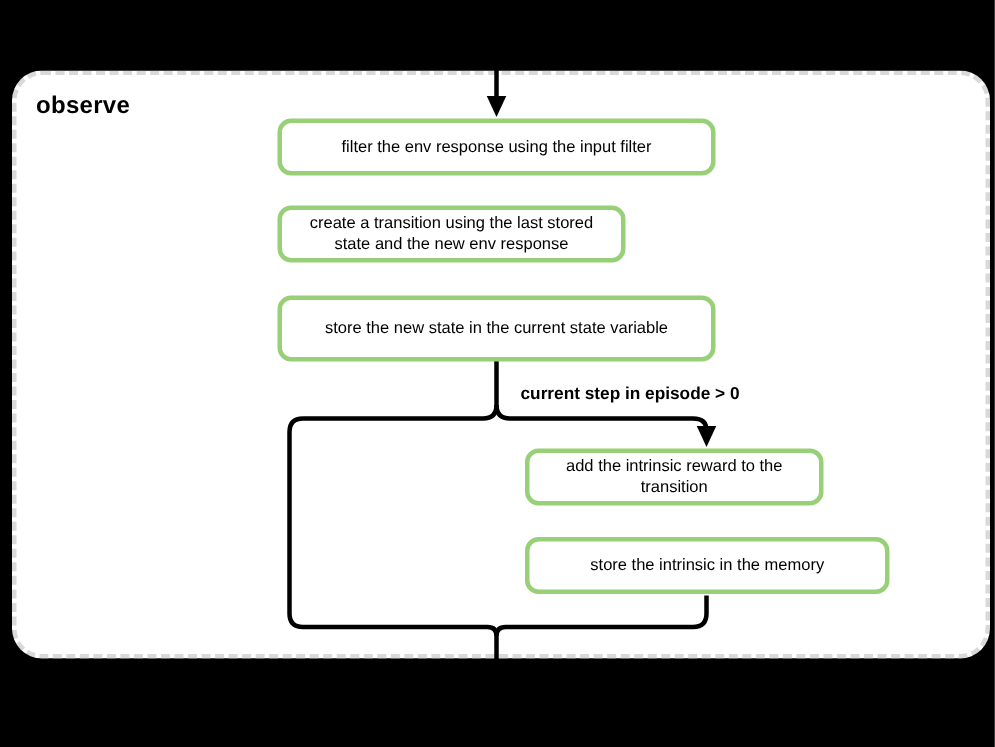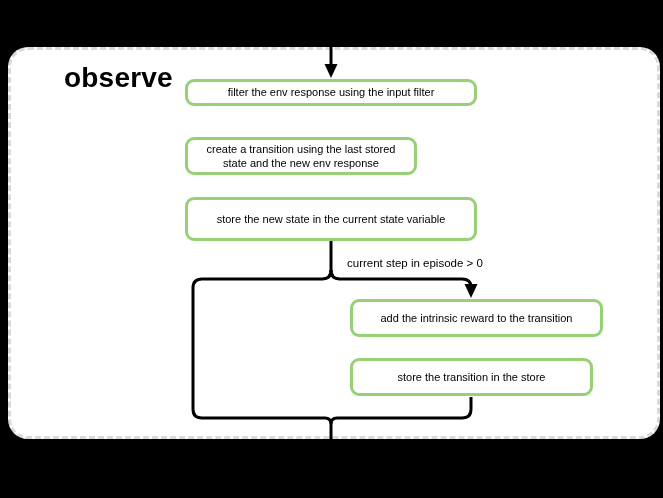--- a/index.html
+++ b/index.html
@@ -24,25 +24,24 @@
     height: 392px;
     box-sizing: border-box;
     background: #ffffff;
     border: 3px dashed #d9d9d9;
     border-radius: 20px;
   }
   .frame-title {
     position: absolute;
     left: 24px;
     top: 62px;
-    font-size: 28px;
+    font-size: 16px;
     font-weight: bold;
     color: #000000;
     letter-spacing: 0.2px;
-    margin-left: 40px;
   }
   svg.connectors {
     position: absolute;
     left: 0;
     top: 0;
     width: 663px;
     height: 498px;
     z-index: 2;
     pointer-events: none;
   }
@@ -55,31 +54,31 @@
     display: flex;
     align-items: center;
     justify-content: center;
     text-align: center;
     font-size: 11px;
     line-height: 1.3;
     color: #000000;
     padding: 2px 8px;
     z-index: 3;
   }
-  .node-b1 { left: 185px; top: 79px;  width: 292px; height: 27px; }
+  .node-b1 { left: 185px; top: 79px;  width: 292px; height: 38px; }
   .node-b2 { left: 185px; top: 137px; width: 232px; height: 38px; }
   .node-b3 { left: 185px; top: 197px; width: 292px; height: 44px; }
-  .node-b4 { left: 350px; top: 299px; width: 253px; height: 38px; }
+  .node-b4 { left: 350px; top: 299px; width: 199px; height: 38px; }
   .node-b5 { left: 350px; top: 358px; width: 243px; height: 38px; }
   .branch-label {
     position: absolute;
     left: 347px;
     top: 257px;
     font-size: 11.5px;
-    font-weight: normal;
+    font-weight: bold;
     color: #000000;
     z-index: 3;
     white-space: nowrap;
   }
 </style>
 </head>
 <body>
 
 <div id="stage">
 
@@ -105,15 +104,15 @@
   <div class="node node-b1">filter the env response using the input filter</div>
 
   <div class="node node-b2">create a transition using the last stored state and the new env response</div>
 
   <div class="node node-b3">store the new state in the current state variable</div>
 
   <div class="branch-label">current step in episode &gt; 0</div>
 
   <div class="node node-b4">add the intrinsic reward to the transition</div>
 
-  <div class="node node-b5">store the transition in the store</div>
+  <div class="node node-b5">store the intrinsic in the memory</div>
 
 </div>
 
 </body></html>

